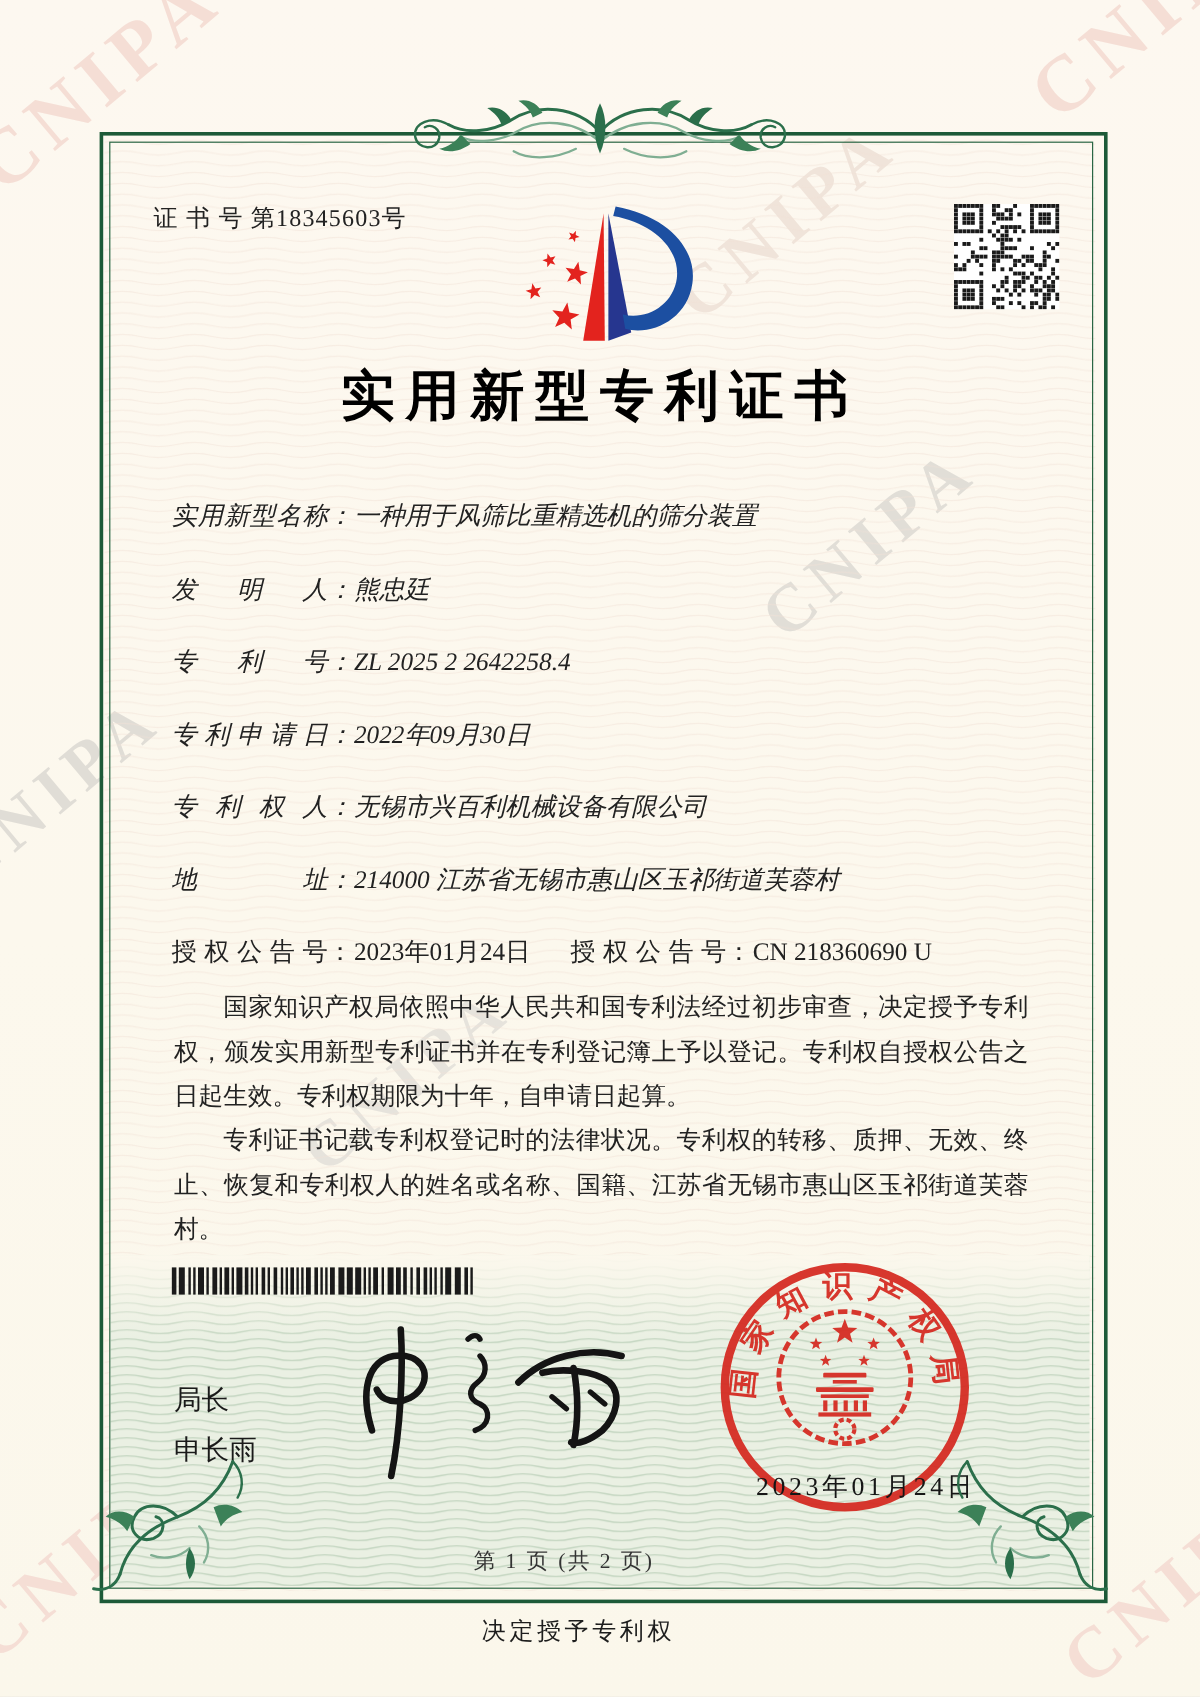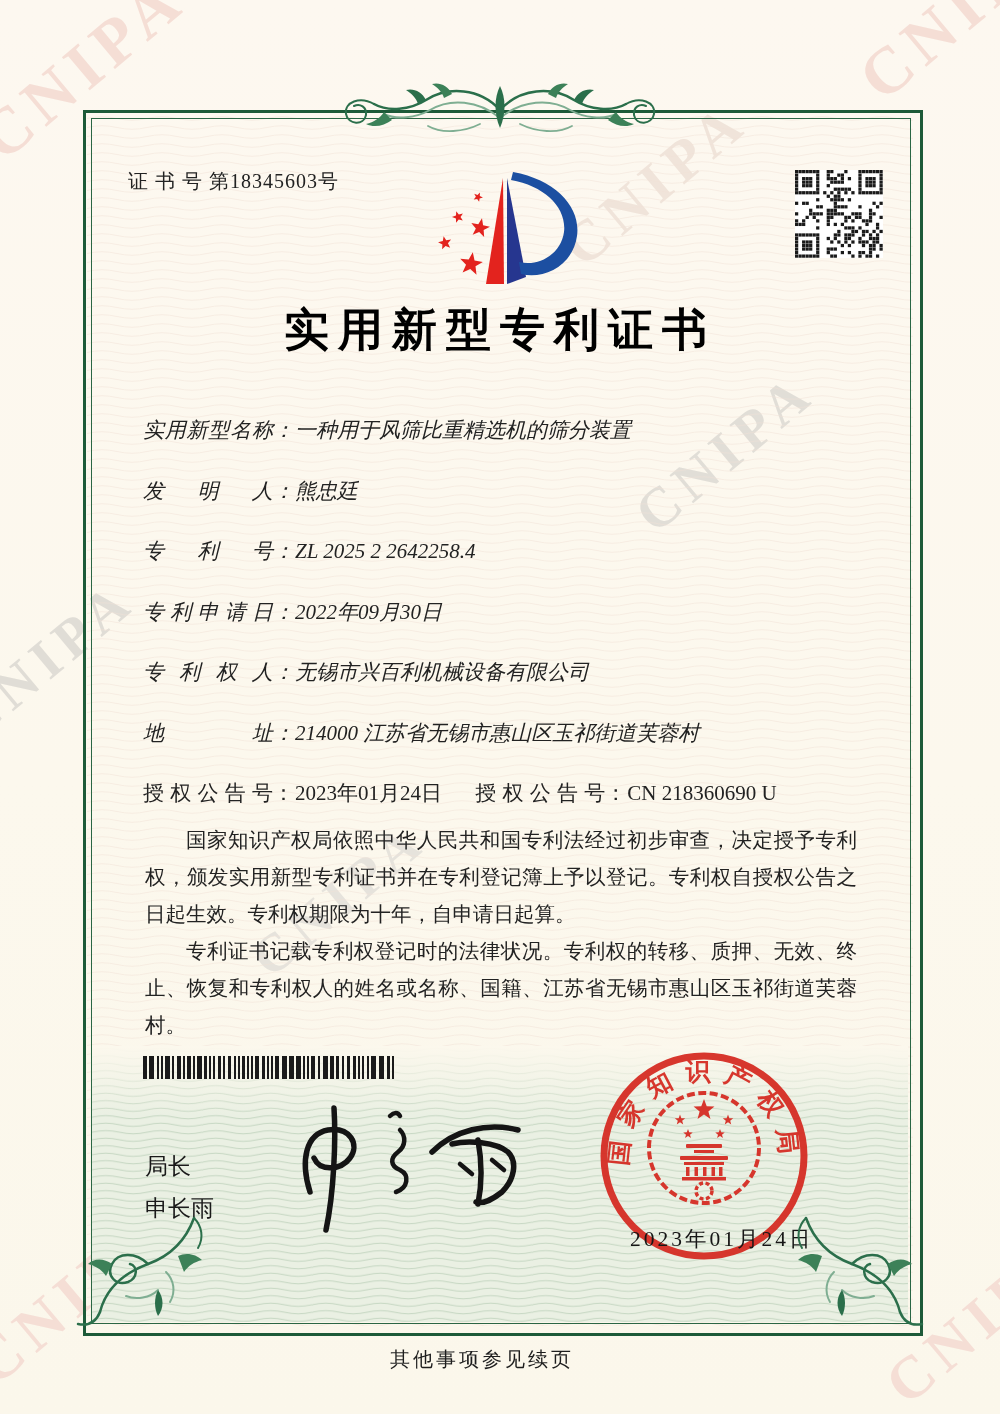--- a/index.html
+++ b/index.html
@@ -552,17 +552,18 @@
           <rect x="113.5" y="117" width="3.5" height="9"></rect>
           <rect x="121" y="117" width="3.5" height="9"></rect>
           <rect x="84" y="127" width="44" height="3.5"></rect>
         </g>
         <circle cx="106" cy="141" r="8" fill="none" stroke="#d5271e" stroke-width="3.5" stroke-dasharray="4 2.5"></circle>
       </g>
     </svg>
 
     <div class="seal-date">2023年01月24日</div>
 
-
-    <div class="footer-note">其他事项参见续页</div>
+    <div class="page-info">第 1 页 (共 2 页)</div>
+
+    <div class="footer-note">决定授予专利权</div>
 
   </div>
 </div>
 
 </body></html>

